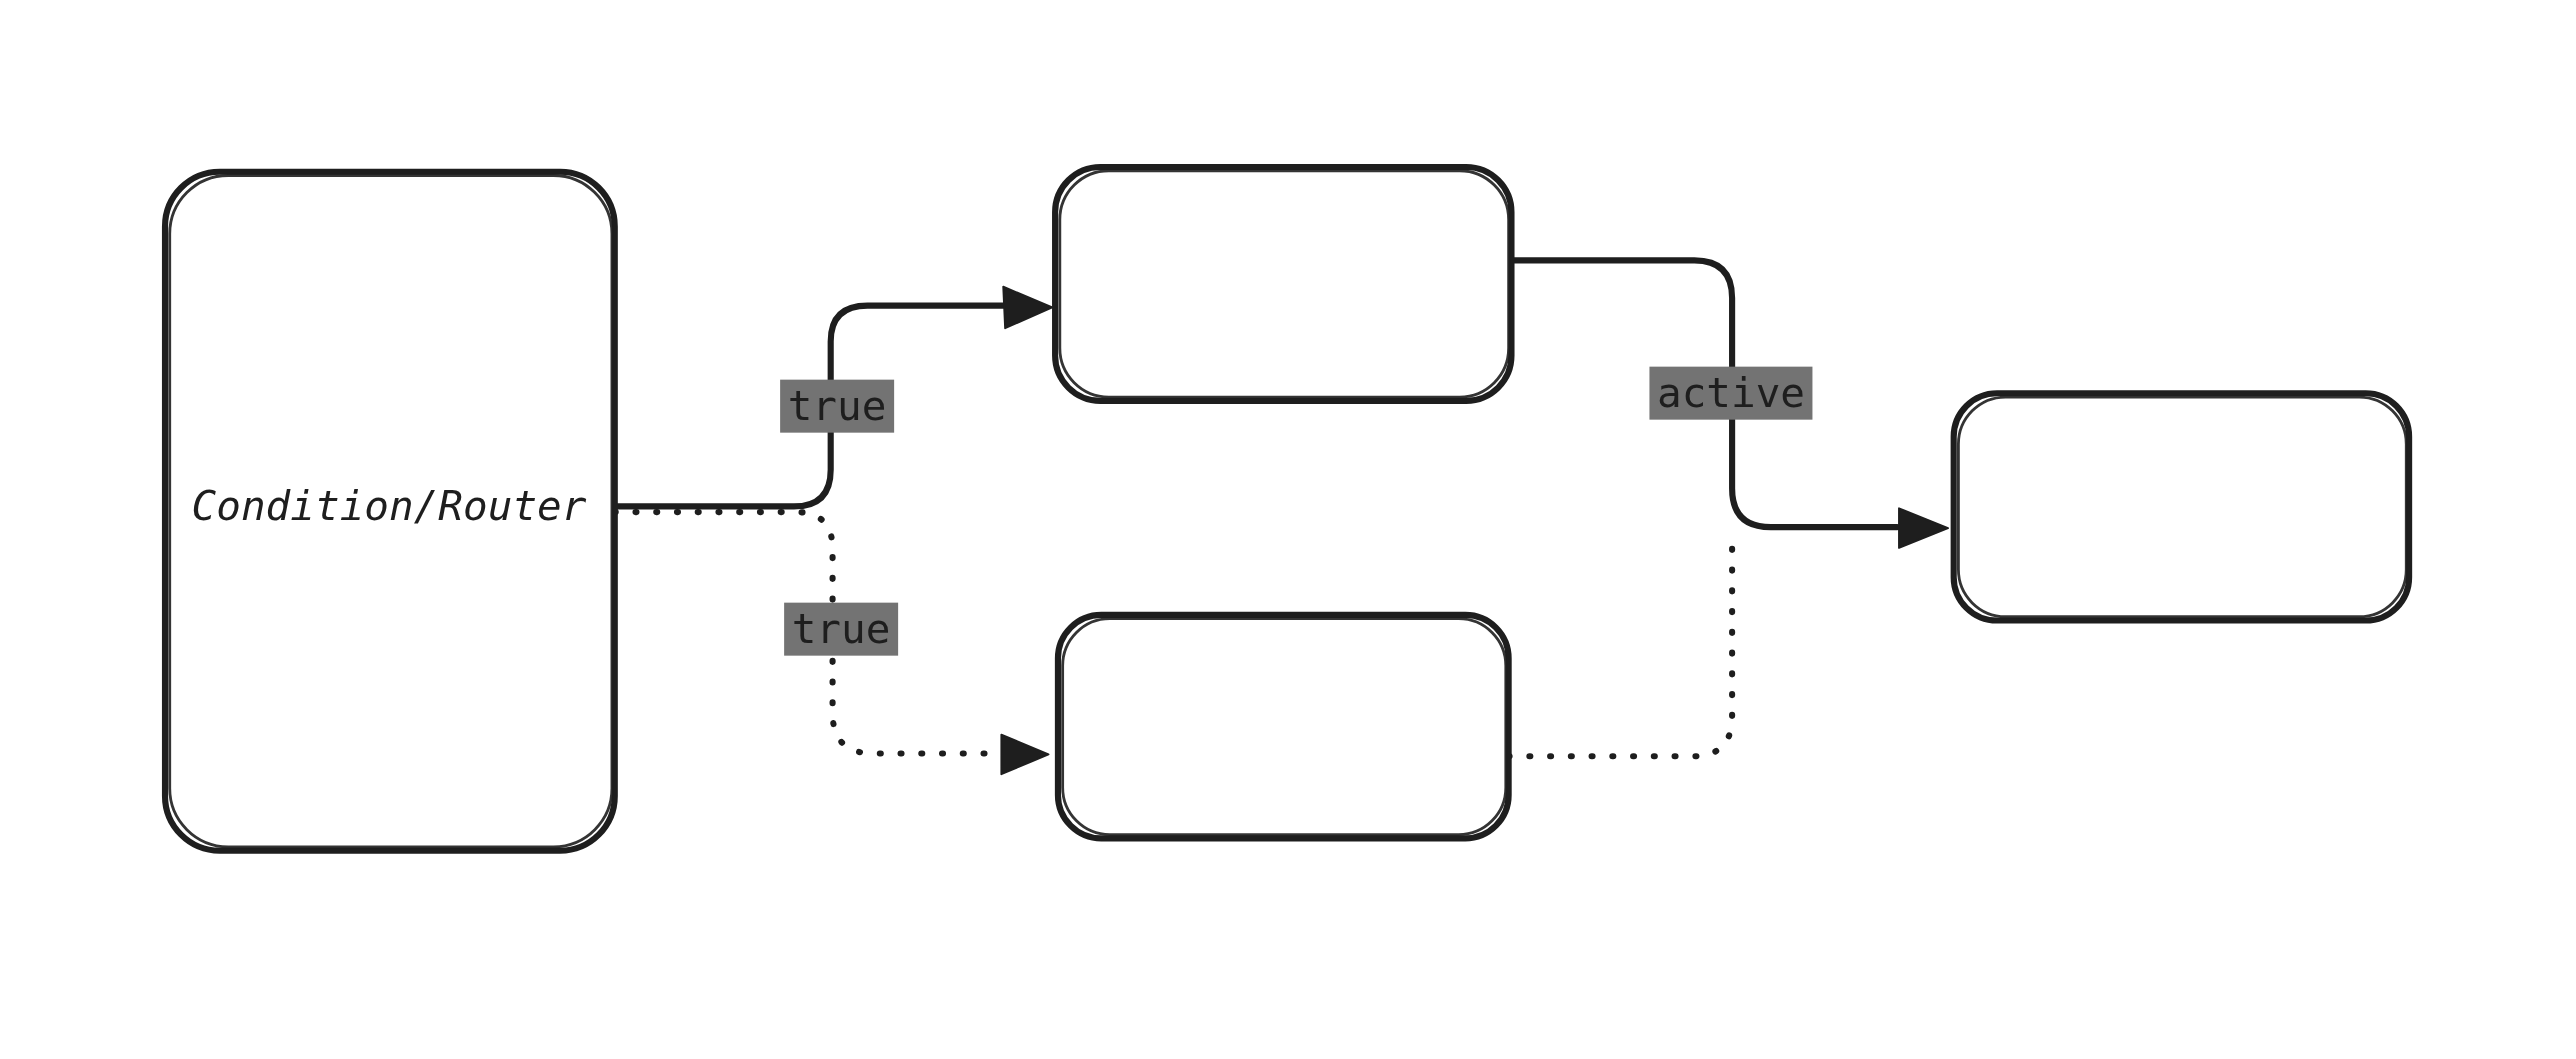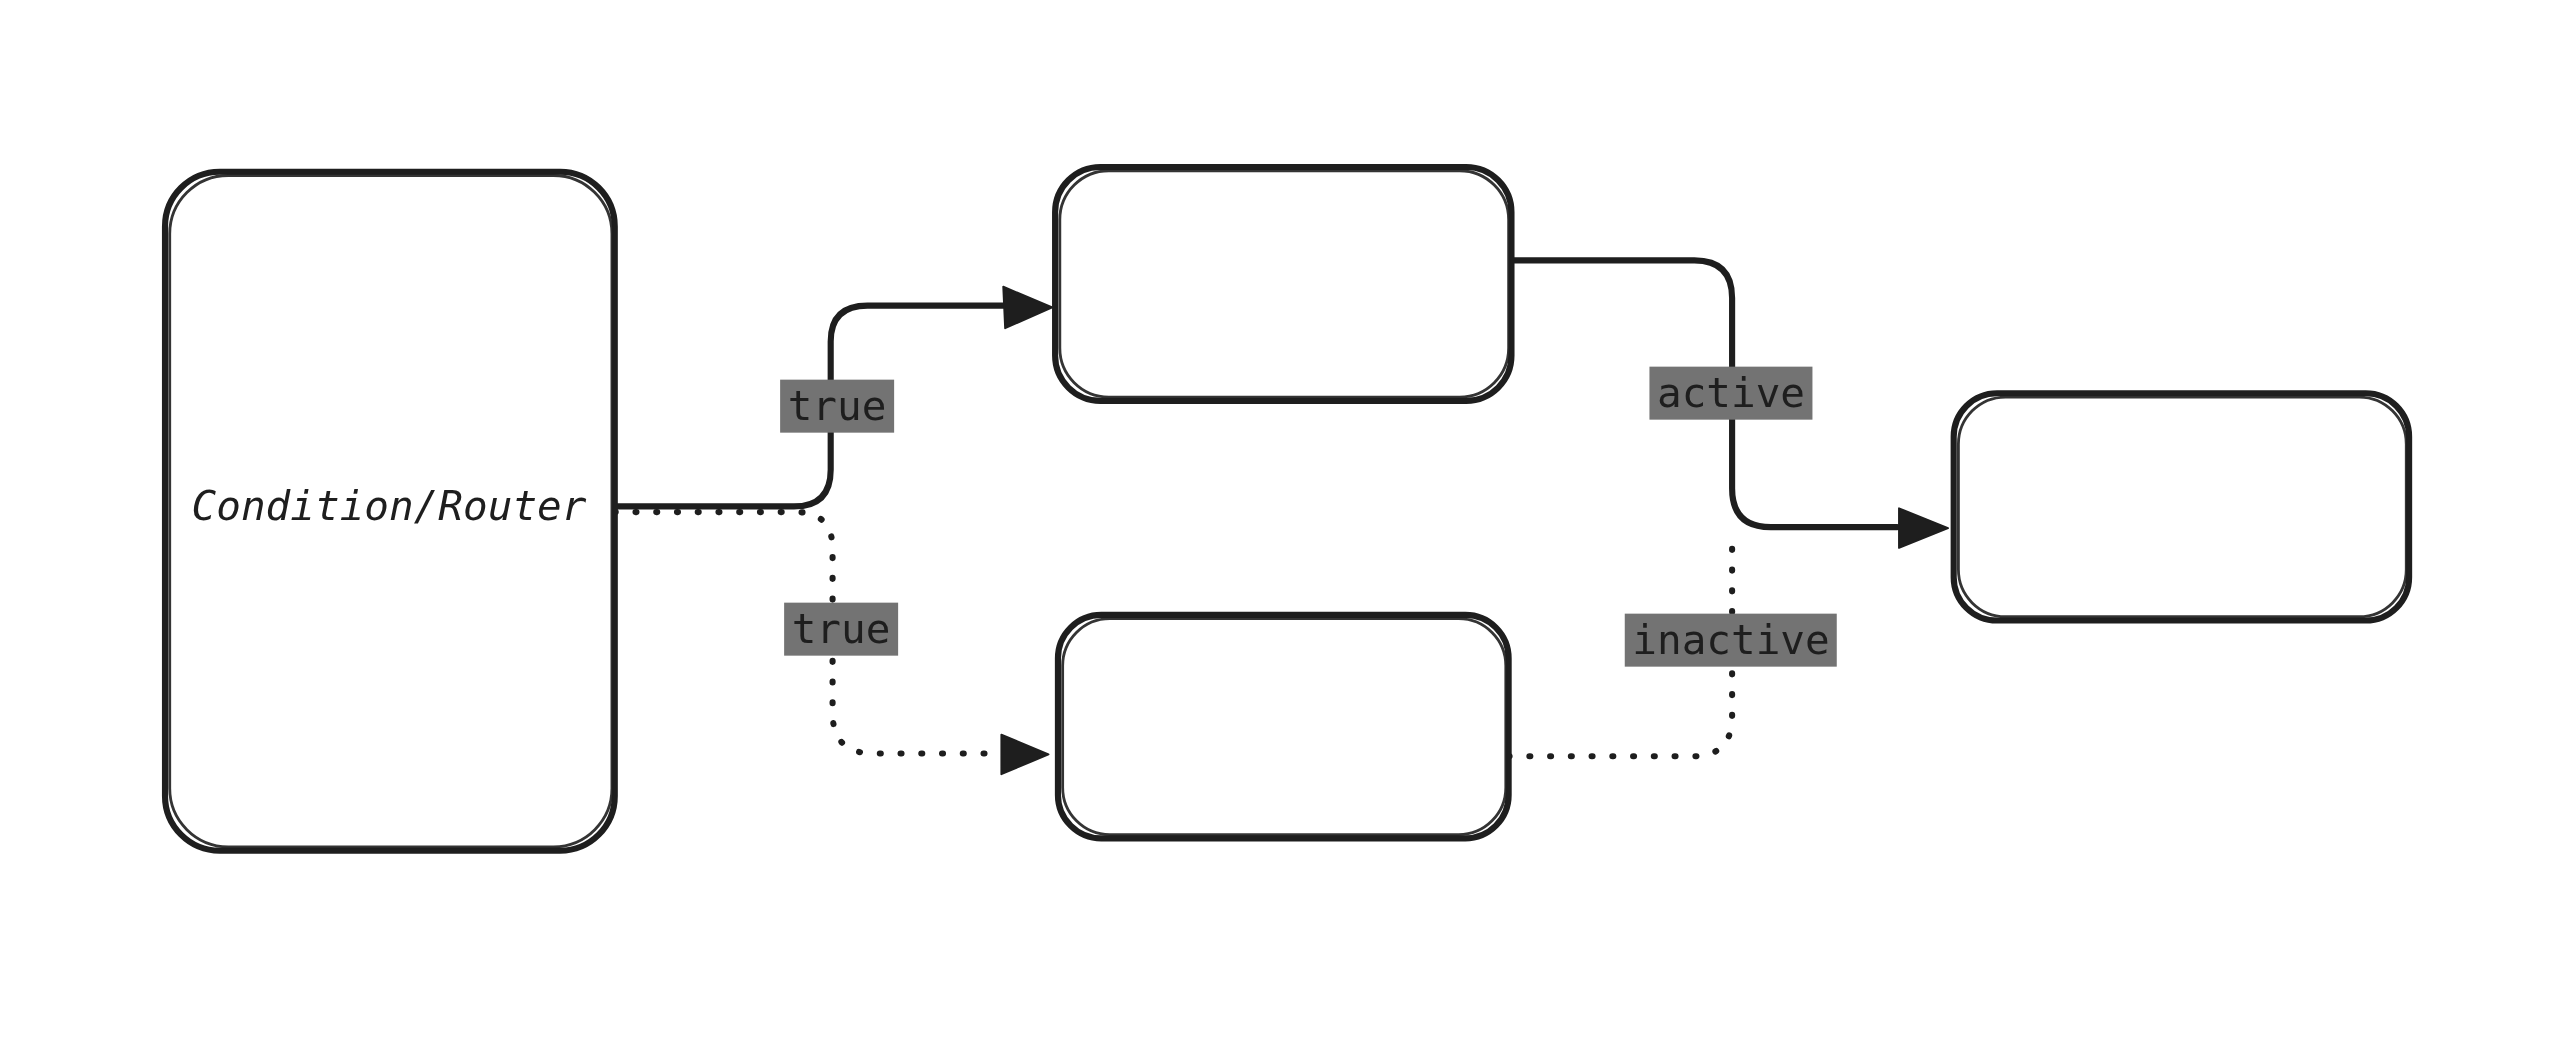--- a/index.html
+++ b/index.html
@@ -108,16 +108,15 @@
   </svg>
 
   <div class="lbl node-lbl" style="left:389px; top:506px;">Condition/Router</div>
 
   <div class="lbl" style="left:837px; top:406px;">true</div>
 
   <div class="lbl" style="left:841px; top:629px;">true</div>
 
   <div class="lbl" style="left:1731px; top:393px;">active</div>
 
-  <div class="lbl" style="left:1731px; top:640px;">inactive</div>
 
 </div>
 
 
 </body></html>

